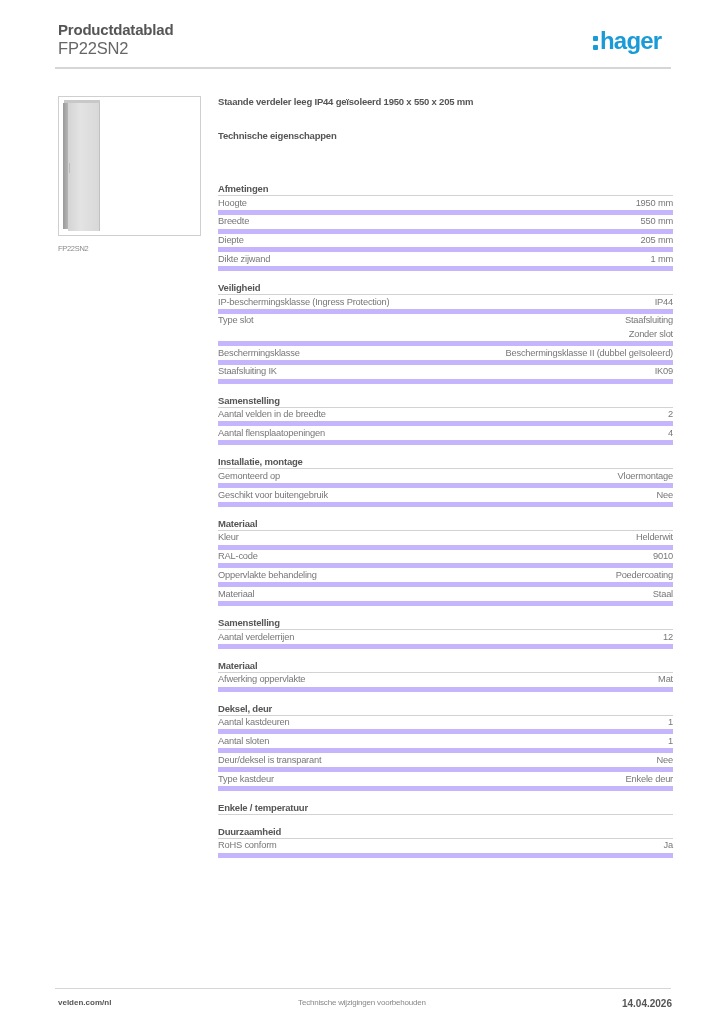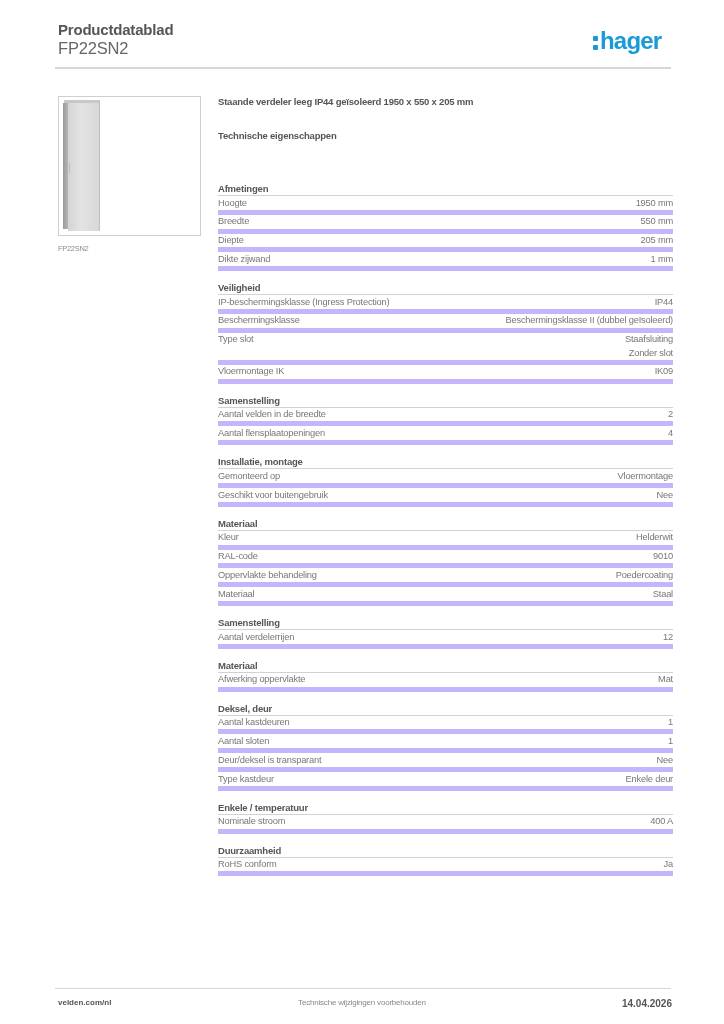--- a/index.html
+++ b/index.html
@@ -80,30 +80,30 @@
         <span class="value">1 mm</span>
       </div>
     </div>
     <div class="spec-group">
       <div class="group-title">Veiligheid</div>
       <div class="spec-row">
         <span class="label">IP-beschermingsklasse (Ingress Protection)</span>
         <span class="value">IP44</span>
       </div>
       <div class="spec-row">
-        <span class="label">Beschermingsklasse</span>
-        <span class="value">Beschermingsklasse II (dubbel geïsoleerd)</span>
-      </div>
-      <div class="spec-row">
         <span class="label">Type slot</span>
         <span class="value">Staafsluiting
 Zonder slot</span>
       </div>
       <div class="spec-row">
-        <span class="label">Vloermontage IK</span>
+        <span class="label">Beschermingsklasse</span>
+        <span class="value">Beschermingsklasse II (dubbel geïsoleerd)</span>
+      </div>
+      <div class="spec-row">
+        <span class="label">Staafsluiting IK</span>
         <span class="value">IK09</span>
       </div>
     </div>
     <div class="spec-group">
       <div class="group-title">Samenstelling</div>
       <div class="spec-row">
         <span class="label">Aantal velden in de breedte</span>
         <span class="value">2</span>
       </div>
       <div class="spec-row">
@@ -169,24 +169,20 @@
         <span class="label">Deur/deksel is transparant</span>
         <span class="value">Nee</span>
       </div>
       <div class="spec-row">
         <span class="label">Type kastdeur</span>
         <span class="value">Enkele deur</span>
       </div>
     </div>
     <div class="spec-group">
       <div class="group-title">Enkele / temperatuur</div>
-      <div class="spec-row">
-        <span class="label">Nominale stroom</span>
-        <span class="value">400 A</span>
-      </div>
     </div>
     <div class="spec-group">
       <div class="group-title">Duurzaamheid</div>
       <div class="spec-row">
         <span class="label">RoHS conform</span>
         <span class="value">Ja</span>
       </div>
     </div>
   </div>
 

